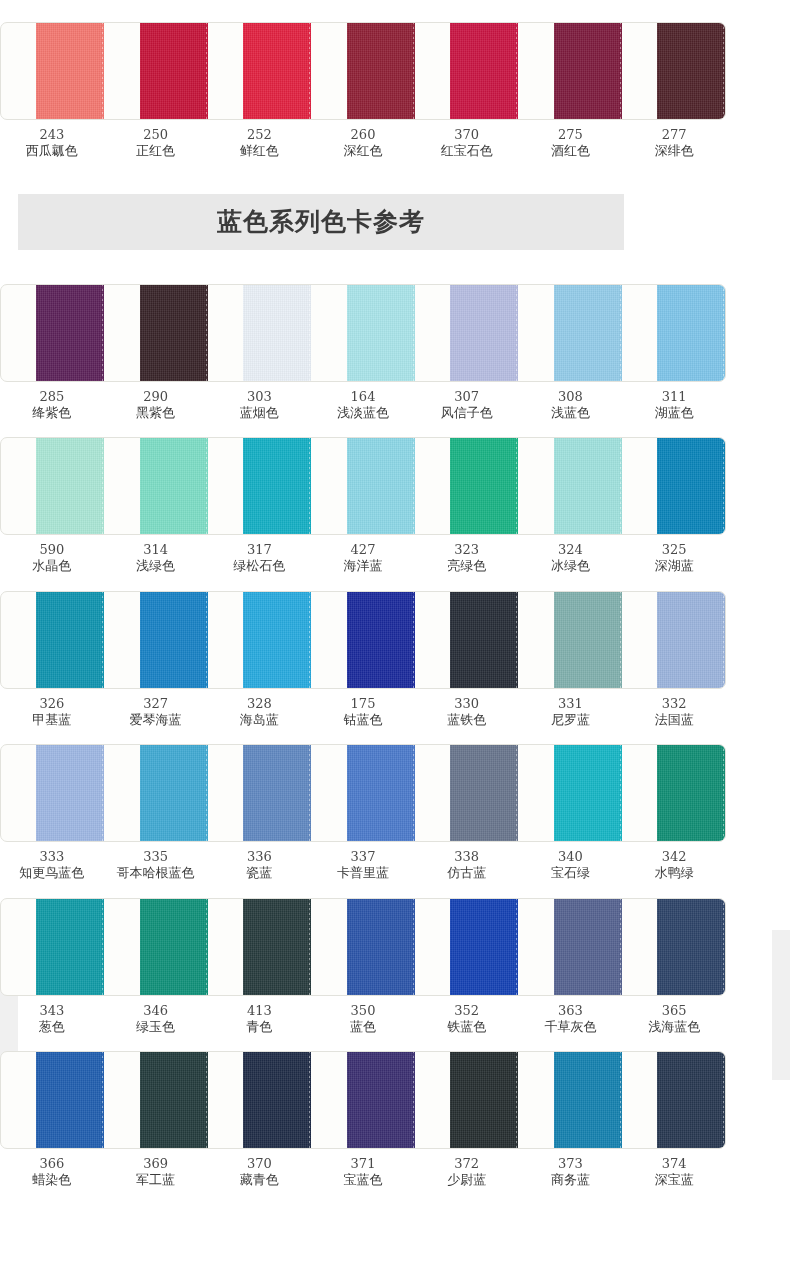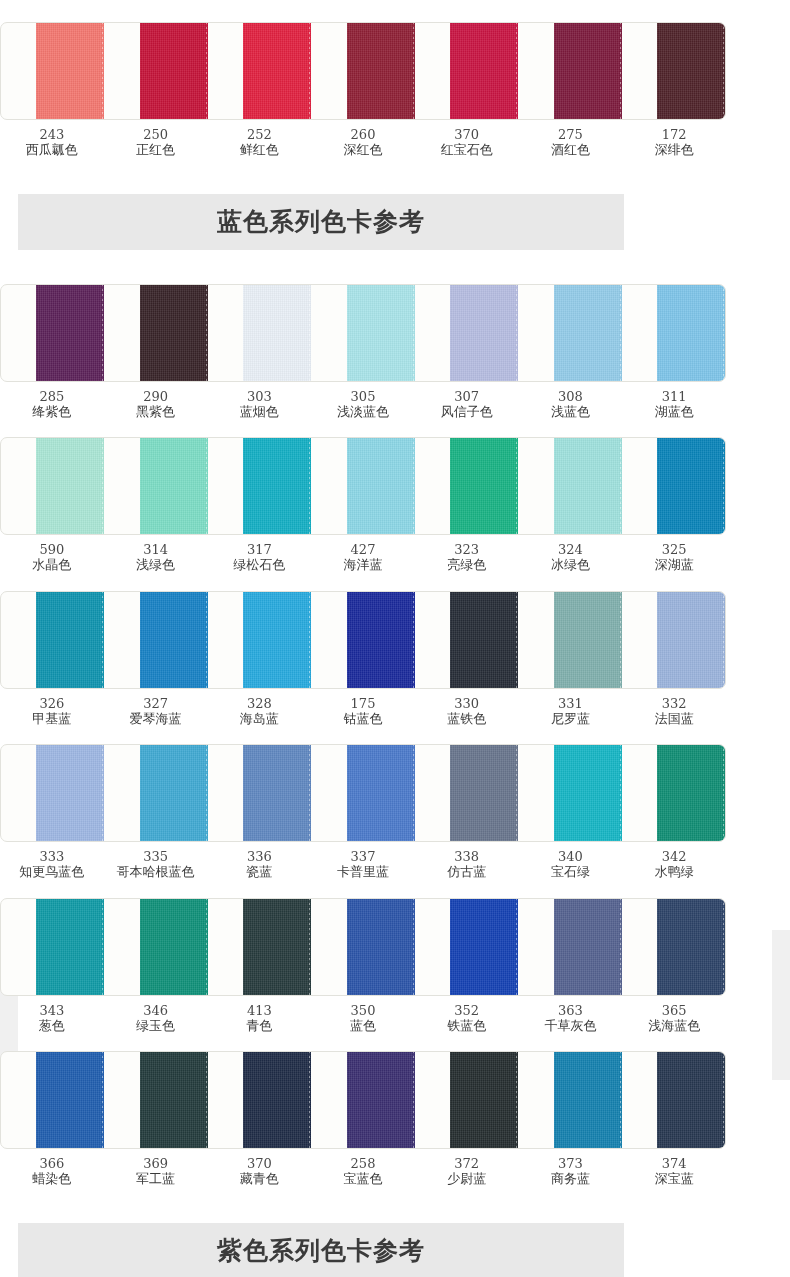--- a/index.html
+++ b/index.html
@@ -109,21 +109,21 @@
   }
   .label-code {
     font-size: 13px;
     color: #4a4a4a;
     font-family: "DejaVu Serif", "Liberation Serif", serif;
   }
   .label-name {
     font-size: 13px;
     color: #3a3a3a;
     white-space: nowrap;
-    font-family: Liberation Mono, monospace;
+    font-family: Liberation Sans, sans-serif;
   }
 
   .row-gap { height: 16px; }
   .spacer-lg { height: 34px; }
   .spacer-sm { height: 22px; }
 </style>
 </head>
 <body>
 
 <div class="edge-band left" style="top:930px;height:150px;"></div>
@@ -176,21 +176,21 @@
         </div>
         <div class="label-cell">
           <div class="label-code">370</div>
           <div class="label-name">红宝石色</div>
         </div>
         <div class="label-cell">
           <div class="label-code">275</div>
           <div class="label-name">酒红色</div>
         </div>
         <div class="label-cell">
-          <div class="label-code">172</div>
+          <div class="label-code">277</div>
           <div class="label-name">深绯色</div>
         </div>
       </div>
   </div>
 
   <div class="spacer-lg"></div>
 
   <div class="section-header">
     <span class="title">蓝色系列色卡参考</span>
   </div>
@@ -228,21 +228,21 @@
         </div>
         <div class="label-cell">
           <div class="label-code">290</div>
           <div class="label-name">黑紫色</div>
         </div>
         <div class="label-cell">
           <div class="label-code">303</div>
           <div class="label-name">蓝烟色</div>
         </div>
         <div class="label-cell">
-          <div class="label-code">305</div>
+          <div class="label-code">164</div>
           <div class="label-name">浅淡蓝色</div>
         </div>
         <div class="label-cell">
           <div class="label-code">307</div>
           <div class="label-name">风信子色</div>
         </div>
         <div class="label-cell">
           <div class="label-code">308</div>
           <div class="label-name">浅蓝色</div>
         </div>
@@ -513,37 +513,34 @@
         </div>
         <div class="label-cell">
           <div class="label-code">369</div>
           <div class="label-name">军工蓝</div>
         </div>
         <div class="label-cell">
           <div class="label-code">370</div>
           <div class="label-name">藏青色</div>
         </div>
         <div class="label-cell">
-          <div class="label-code">258</div>
+          <div class="label-code">371</div>
           <div class="label-name">宝蓝色</div>
         </div>
         <div class="label-cell">
           <div class="label-code">372</div>
           <div class="label-name">少尉蓝</div>
         </div>
         <div class="label-cell">
           <div class="label-code">373</div>
           <div class="label-name">商务蓝</div>
         </div>
         <div class="label-cell">
           <div class="label-code">374</div>
           <div class="label-name">深宝蓝</div>
         </div>
       </div>
   </div>
 
   <div class="spacer-lg"></div>
 
-  <div class="section-header">
-    <span class="title">紫色系列色卡参考</span>
-  </div>
 
 </div>
 
 </body></html>

